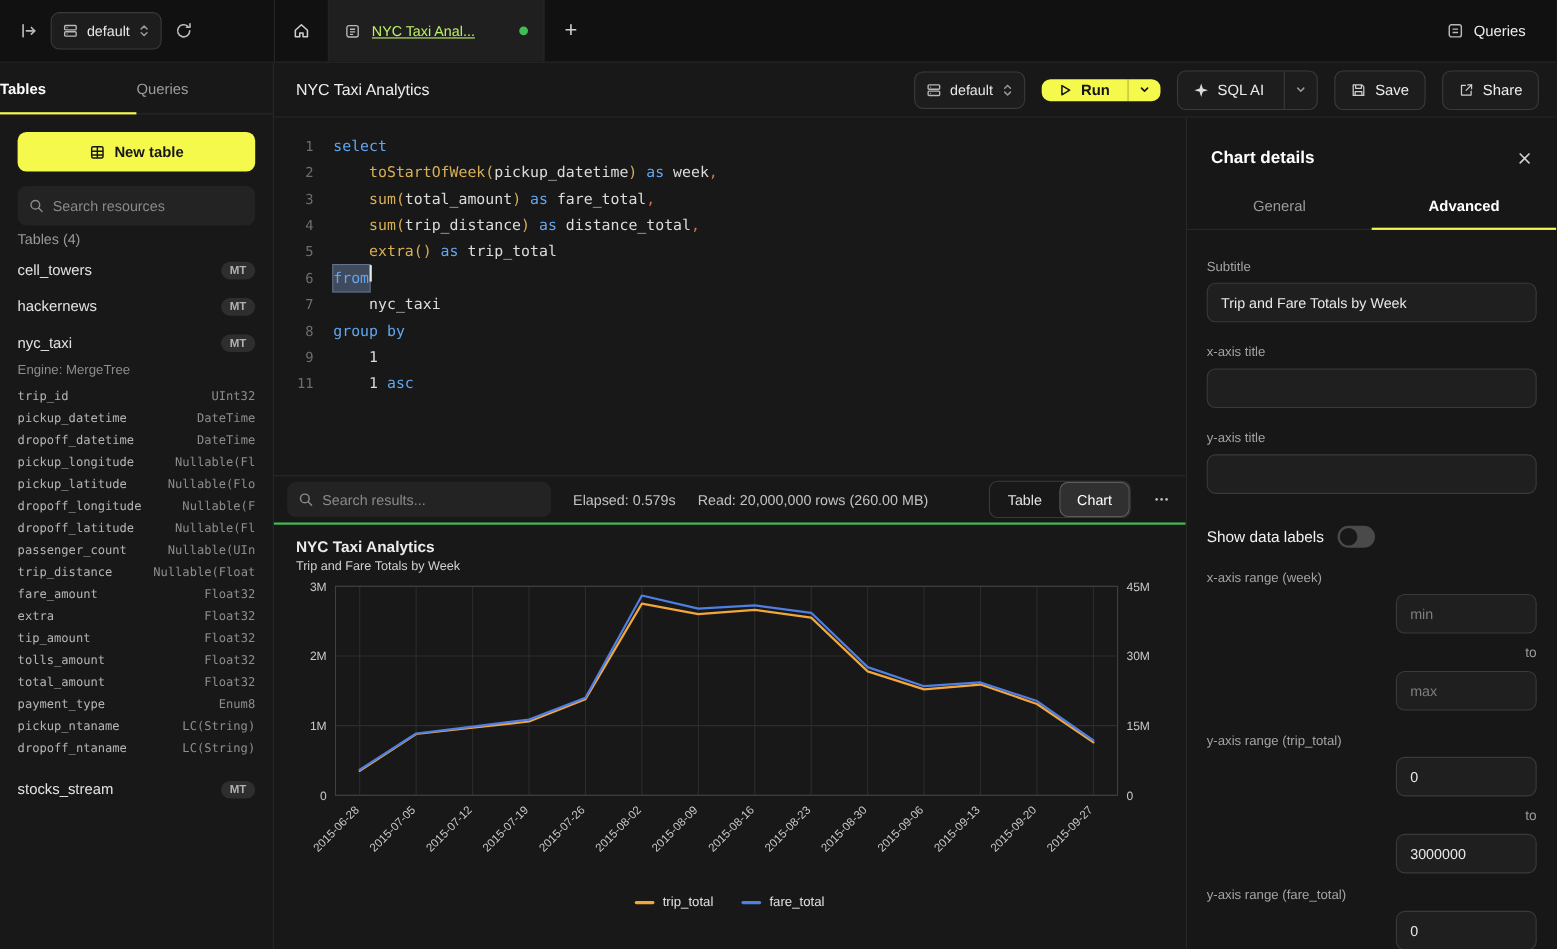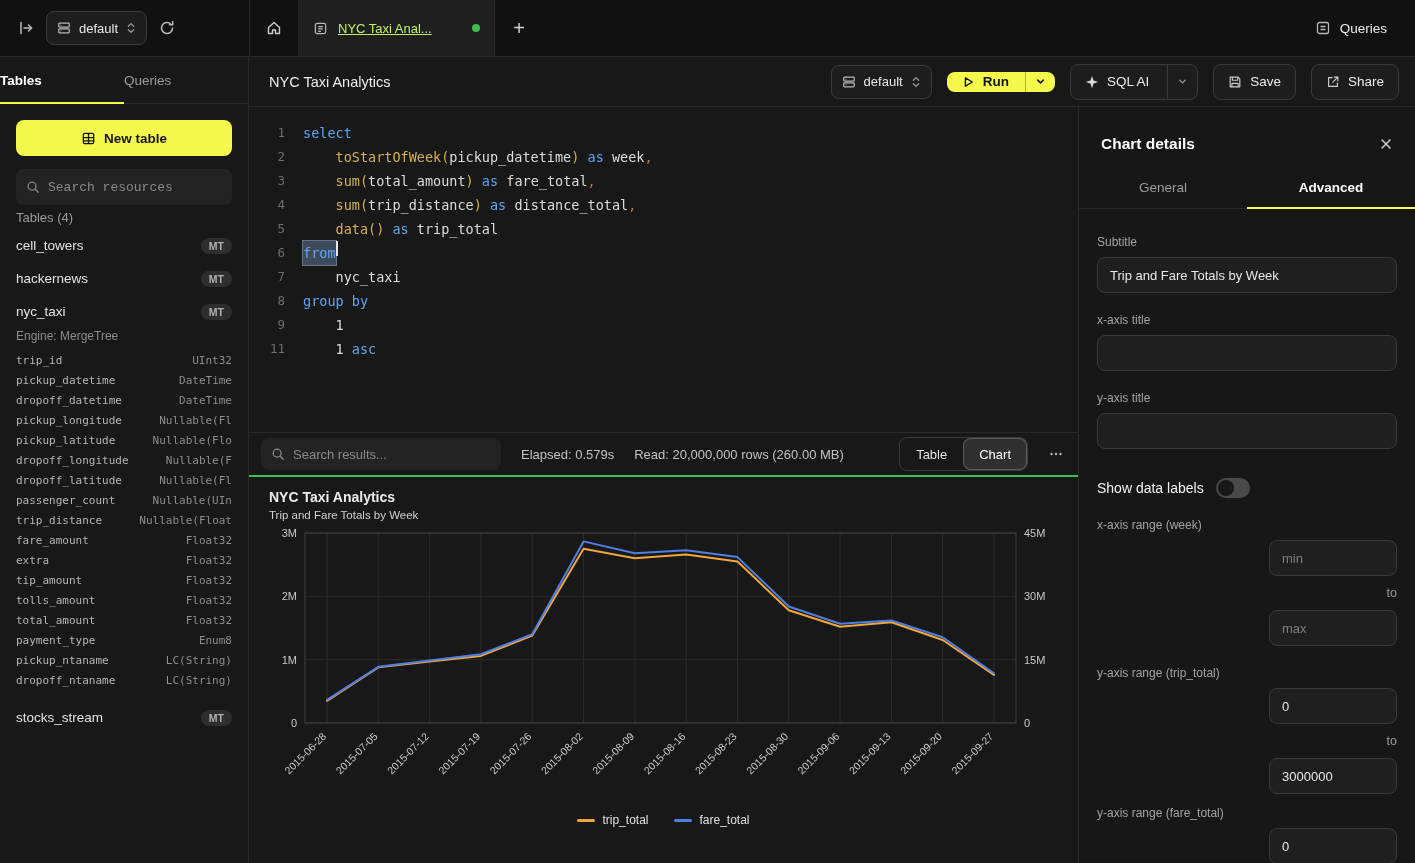--- a/index.html
+++ b/index.html
@@ -39,21 +39,21 @@
     color:#9c9c9c; position:relative; cursor:pointer; }
   .sidebar-tab.active { color:#ffffff; font-weight:700; }
   .sidebar-tab.active::after { content:''; position:absolute; left:0; right:0; bottom:-1px; height:2px; background:#F5F94B; }
   .sidebar-content { padding:16px 16px 0; overflow:hidden; }
   .new-table-btn { width:100%; height:36px; background:#F5F94B; color:#161616; border:none;
     border-radius:8px; font-size:13.5px; font-weight:700; display:flex; align-items:center;
     justify-content:center; gap:8px; cursor:pointer; font-family:inherit; }
   .search-box { margin-top:13px; height:36px; background:#232323; border-radius:8px; display:flex;
     align-items:center; gap:8px; padding:0 10px; color:#8a8a8a; }
   .search-box input { background:transparent; border:none; outline:none; color:#bef264; font-size:13px;
-    width:100%; font-family:Liberation Mono, monospace; }
+    width:100%; font-family:Liberation Sans, sans-serif; }
   .search-box input::placeholder { color:#8a8a8a; }
   .section-title { margin:5px 0 4px; font-size:13px; color:#9a9a9a; }
   .table-row { height:33px; display:flex; align-items:center; justify-content:space-between;
     font-size:13.5px; color:#e3e3e3; cursor:pointer; }
   .badge { background:#2e2e2e; color:#b0b0b0; font-size:10.5px; padding:2px 8px; border-radius:9px; font-weight:700; }
   .engine-line { font-size:12px; color:#8d8d8d; margin:1px 0 8px; }
   .columns { font-family:"DejaVu Sans Mono", monospace; font-size:11px; }
   .col-row { display:flex; justify-content:space-between; line-height:20px; color:#b5b5b5; }
   .col-type { color:#8d8d8d; }
   .spacer-row { height:10px; }
@@ -415,21 +415,21 @@
       </div>
 
       <div class="workspace">
         <div class="editor-col">
 
           <div class="editor">
               <div class="code-line"><span class="ln">1</span><span class="tok kw">select</span></div>
               <div class="code-line"><span class="ln">2</span><span class="tok id">    </span><span class="tok fn">toStartOfWeek(</span><span class="tok id">pickup_datetime</span><span class="tok fn">)</span><span class="tok id"> </span><span class="tok kw">as</span><span class="tok id"> week</span><span class="tok pu">,</span></div>
               <div class="code-line"><span class="ln">3</span><span class="tok id">    </span><span class="tok fn">sum(</span><span class="tok id">total_amount</span><span class="tok fn">)</span><span class="tok id"> </span><span class="tok kw">as</span><span class="tok id"> fare_total</span><span class="tok pu">,</span></div>
               <div class="code-line"><span class="ln">4</span><span class="tok id">    </span><span class="tok fn">sum(</span><span class="tok id">trip_distance</span><span class="tok fn">)</span><span class="tok id"> </span><span class="tok kw">as</span><span class="tok id"> distance_total</span><span class="tok pu">,</span></div>
-              <div class="code-line"><span class="ln">5</span><span class="tok id">    </span><span class="tok fn">data()</span><span class="tok id"> </span><span class="tok kw">as</span><span class="tok id"> trip_total</span></div>
+              <div class="code-line"><span class="ln">5</span><span class="tok id">    </span><span class="tok fn">extra()</span><span class="tok id"> </span><span class="tok kw">as</span><span class="tok id"> trip_total</span></div>
               <div class="code-line"><span class="ln">6</span><span class="tok kw sel">from</span><span class="caret"></span></div>
               <div class="code-line"><span class="ln">7</span><span class="tok id">    nyc_taxi</span></div>
               <div class="code-line"><span class="ln">8</span><span class="tok kw">group by</span></div>
               <div class="code-line"><span class="ln">9</span><span class="tok id">    1</span></div>
               <div class="code-line"><span class="ln">11</span><span class="tok id">    1 </span><span class="tok kw">asc</span></div>
             </div>
 
           <div class="results-toolbar">
             <div class="results-search">
               <span style="display:flex;">

